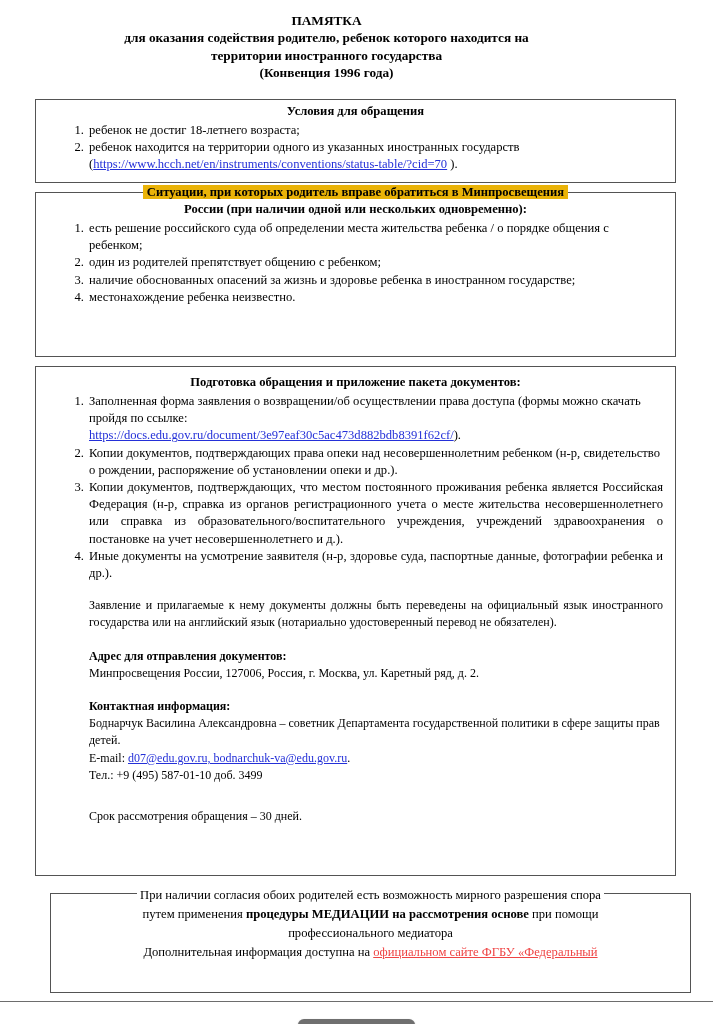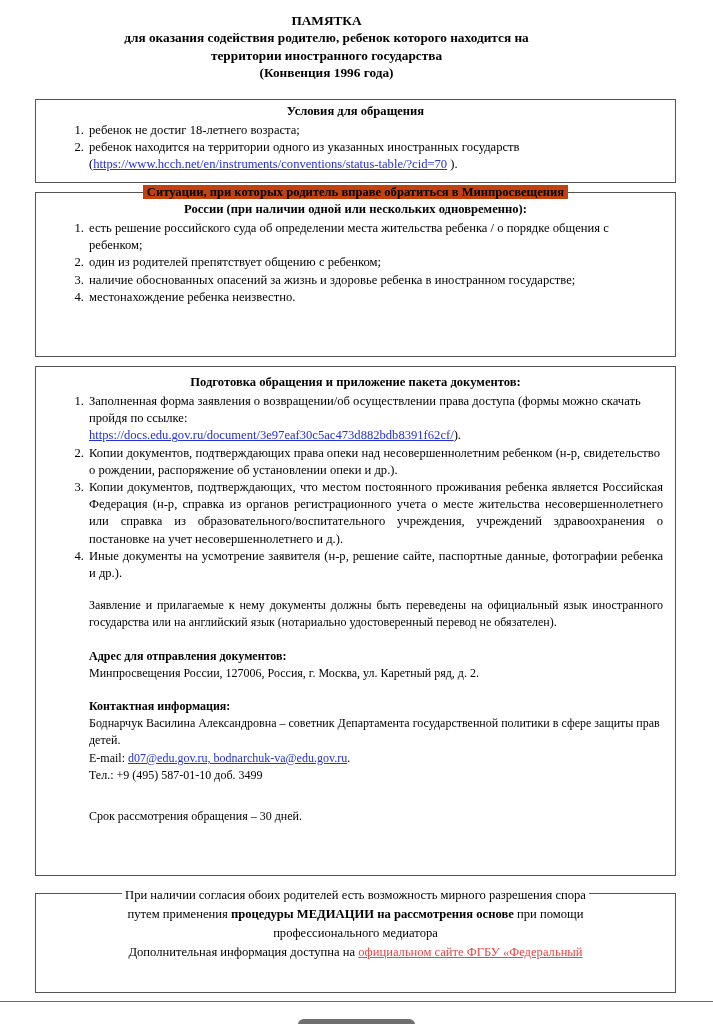--- a/index.html
+++ b/index.html
@@ -49,21 +49,21 @@
   .box-head-overlap {
     position: relative;
     margin-top: -9px;
     text-align: center;
     font-weight: bold;
     font-size: 12.6px;
     line-height: 17px;
     padding: 0 10px;
   }
   .box-head-overlap > span {
-    background: #c2410c;
+    background: #eab308;
     padding: 0 4px;
   }
 
   .box-head {
     text-align: center;
     font-weight: bold;
     font-size: 12.6px;
     line-height: 17px;
     padding: 3px 10px 0 10px;
   }
@@ -227,41 +227,41 @@
         <li>
           <span class="marker">2.</span>
           <span class="li-text">Копии документов, подтверждающих права опеки над несовершеннолетним ребенком (н-р, свидетельство о рождении, распоряжение об установлении опеки и др.).</span>
         </li>
         <li class="justify">
           <span class="marker">3.</span>
           <span class="li-text justify">Копии документов, подтверждающих, что местом постоянного проживания ребенка является Российская Федерация (н-р, справка из органов регистрационного учета о месте жительства несовершеннолетнего или справка из образовательного/воспитательного учреждения, учреждений здравоохранения о постановке на учет несовершеннолетнего и д.).</span>
         </li>
         <li class="justify">
           <span class="marker">4.</span>
-          <span class="li-text justify">Иные документы на усмотрение заявителя (н-р, решение сайте, паспортные данные, фотографии ребенка и др.).</span>
+          <span class="li-text justify">Иные документы на усмотрение заявителя (н-р, здоровье суда, паспортные данные, фотографии ребенка и др.).</span>
         </li>
       </ol>
 
       <p class="para justify spaced-top">Заявление и прилагаемые к нему документы должны быть переведены на официальный язык иностранного государства или на английский язык (нотариально удостоверенный перевод не обязателен).</p>
 
       <p class="para gap-top bold-label">Адрес для отправления документов:</p>
       <p class="para">Минпросвещения России, 127006, Россия, г. Москва, ул. Каретный ряд, д. 2.</p>
 
       <p class="para gap-top bold-label">Контактная информация:</p>
       <p class="para">Боднарчук Василина Александровна – советник Департамента государственной политики в сфере защиты прав детей.</p>
       <p class="para">
         <span>E-mail: </span><a class="link-blue" href="#">d07@edu.gov.ru, bodnarchuk-va@edu.gov.ru</a><span>.</span>
       </p>
       <p class="para">Тел.: +9 (495) 587-01-10 доб. 3499</p>
 
       <p class="para tiny-gap" style="margin-top:24px;">Срок рассмотрения обращения – 30 дней.</p>
     </div>
   </div>
 
-  <div class="box" style="top:893px;height:100px;">
+  <div class="box" style="top:893px;height:100px;margin-left:15px;">
     <div class="med-line-1">
       <span class="med-box-text" style="display:inline;">При наличии согласия обоих родителей есть возможность мирного разрешения спора</span>
     </div>
     <div class="med-box-text">
       <div>
         <span>путем применения </span><b>процедуры МЕДИАЦИИ на рассмотрения основе</b><span> при помощи</span>
       </div>
       <div>профессионального медиатора</div>
       <div>
         <span>Дополнительная информация доступна на </span><a class="link-maroon" href="#">официальном сайте ФГБУ «Федеральный</a>

